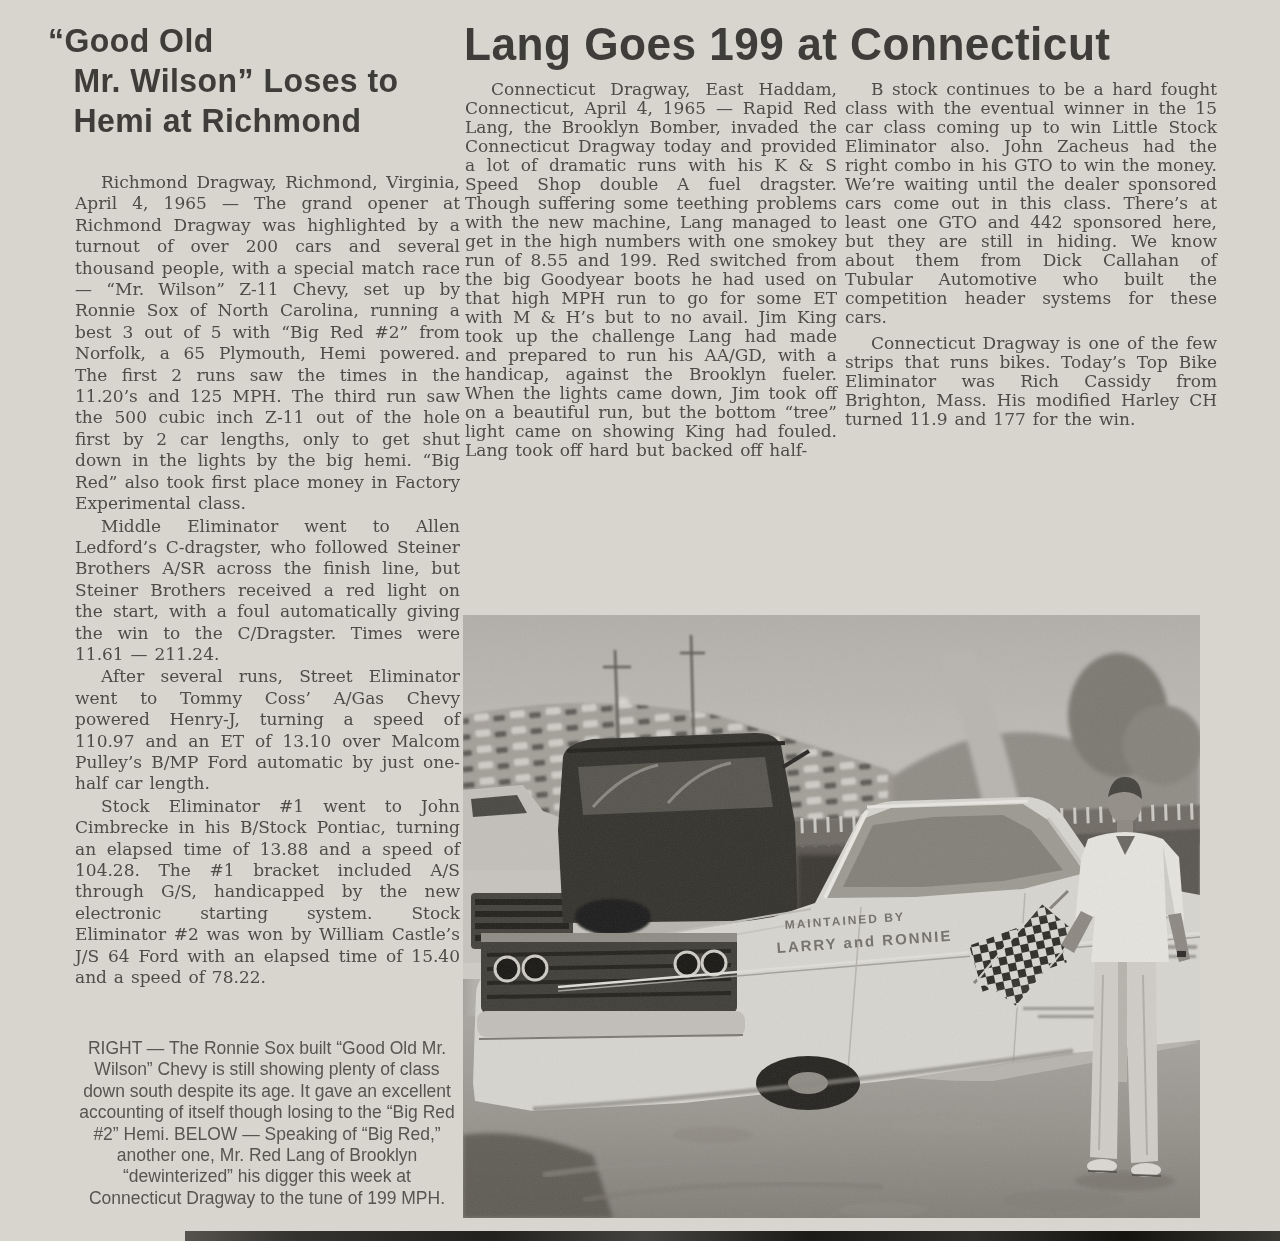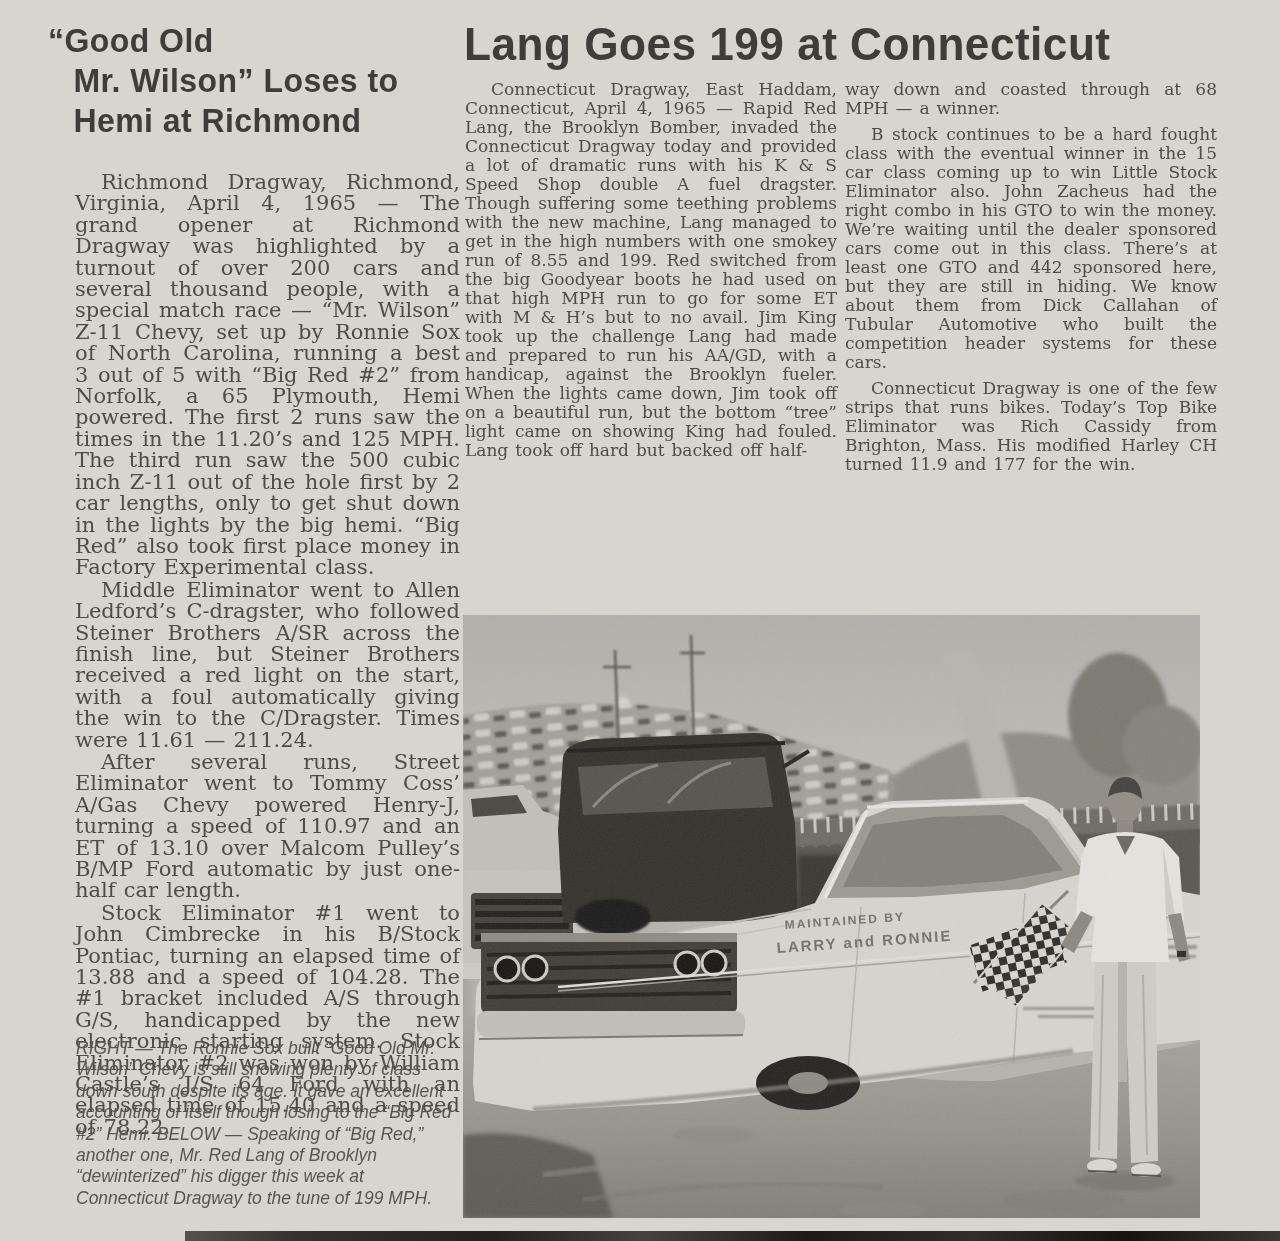--- a/index.html
+++ b/index.html
@@ -9,26 +9,26 @@
 
   
   .left-headline{position:absolute;left:48px;top:20px;width:430px;margin:0;
     font-family:"Liberation Sans",sans-serif;font-weight:bold;font-size:34px;
     line-height:40px;color:#3e3d3a;transform:scaleX(.94);transform-origin:left top;
     letter-spacing:.5px;}
   .left-headline .hl-line{white-space:nowrap;}
   .left-headline .hl-indent{padding-left:27px;}
 
   .left-body{position:absolute;left:75px;top:172px;width:385px;
-    font-size:21px;line-height:21.4px;text-align:justify;word-spacing:1.5px;}
+    font-size:17px;line-height:21.4px;text-align:justify;word-spacing:1.5px;}
   .left-body p{margin:0 0 1px 0;text-indent:26px;}
 
   .photo-caption{position:absolute;left:76px;top:1038px;width:382px;
-    font-family:"Liberation Sans",sans-serif;font-style:italic;font-size:17.5px;
-    line-height:21.4px;color:#57554f;text-align:left;}
+    font-family:"Liberation Sans",sans-serif;font-size:17.5px;
+    line-height:21.4px;color:#57554f;text-align:center;}
 
   
   .main-headline{position:absolute;left:464px;top:16px;margin:0;
     font-family:"Liberation Sans",sans-serif;font-weight:bold;font-size:47px;
     color:#3e3d3a;white-space:nowrap;transform:scaleX(.94);transform-origin:left top;
     letter-spacing:.5px;}
   .col{position:absolute;top:80px;width:372px;font-size:17px;line-height:19px;
     text-align:justify;word-spacing:1.5px;}
   .col-mid{left:465px;}
   .col-right{left:845px;}
@@ -65,21 +65,20 @@
 
   <div class="photo-caption">RIGHT — The Ronnie Sox built “Good Old Mr. Wilson” Chevy is still showing plenty of class down south despite its age. It gave an excellent accounting of itself though losing to the “Big Red #2” Hemi. BELOW — Speaking of “Big Red,” another one, Mr. Red Lang of Brooklyn “dewinterized” his digger this week at Connecticut Dragway to the tune of 199 MPH.</div>
 
   <h1 class="main-headline">Lang Goes 199 at Connecticut</h1>
 
   <div class="col col-mid">
     <p>Connecticut Dragway, East Haddam, Connecticut, April 4, 1965 — Rapid Red Lang, the Brooklyn Bomber, invaded the Connecticut Dragway today and provided a lot of dramatic runs with his K &amp; S Speed Shop double A fuel dragster. Though suffering some teething problems with the new machine, Lang managed to get in the high numbers with one smokey run of 8.55 and 199. Red switched from the big Goodyear boots he had used on that high MPH run to go for some ET with M &amp; H’s but to no avail. Jim King took up the challenge Lang had made and prepared to run his AA/GD, with a handicap, against the Brooklyn fueler. When the lights came down, Jim took off on a beautiful run, but the bottom “tree” light came on showing King had fouled. Lang took off hard but backed off half-</p>
   </div>
 
   <div class="col col-right">
-    <p class="no-indent">way down and coasted through at 68 MPH — a winner.</p>
     <p>B stock continues to be a hard fought class with the eventual winner in the 15 car class coming up to win Little Stock Eliminator also. John Zacheus had the right combo in his GTO to win the money. We’re waiting until the dealer sponsored cars come out in this class. There’s at least one GTO and 442 sponsored here, but they are still in hiding. We know about them from Dick Callahan of Tubular Automotive who built the competition header systems for these cars.</p>
     <p>Connecticut Dragway is one of the few strips that runs bikes. Today’s Top Bike Eliminator was Rich Cassidy from Brighton, Mass. His modified Harley CH turned 11.9 and 177 for the win.</p>
   </div>
 
   <div class="race-photo">
     <svg viewBox="0 0 737 603" preserveAspectRatio="none">
       <defs>
         <linearGradient id="skyG" x1="0" y1="0" x2="0" y2="1">
           <stop offset="0" stop-color="#b2afab"></stop>
             <stop offset="1" stop-color="#c5c2bd"></stop>

